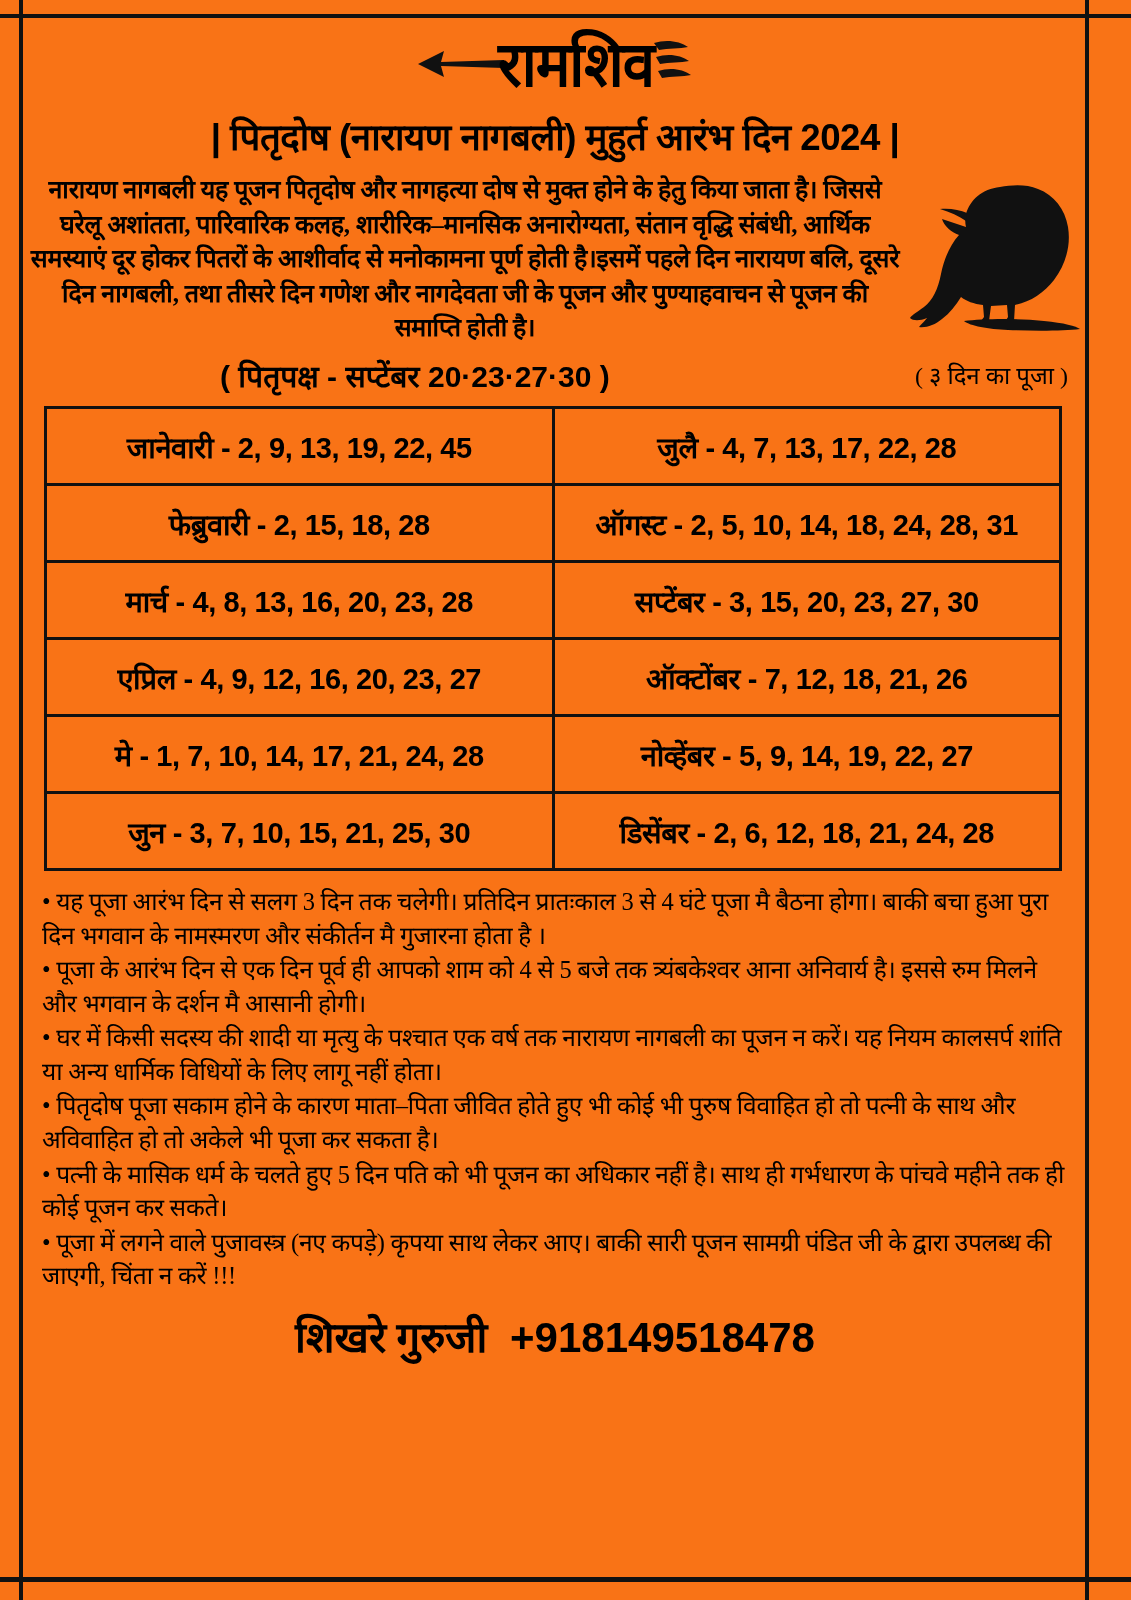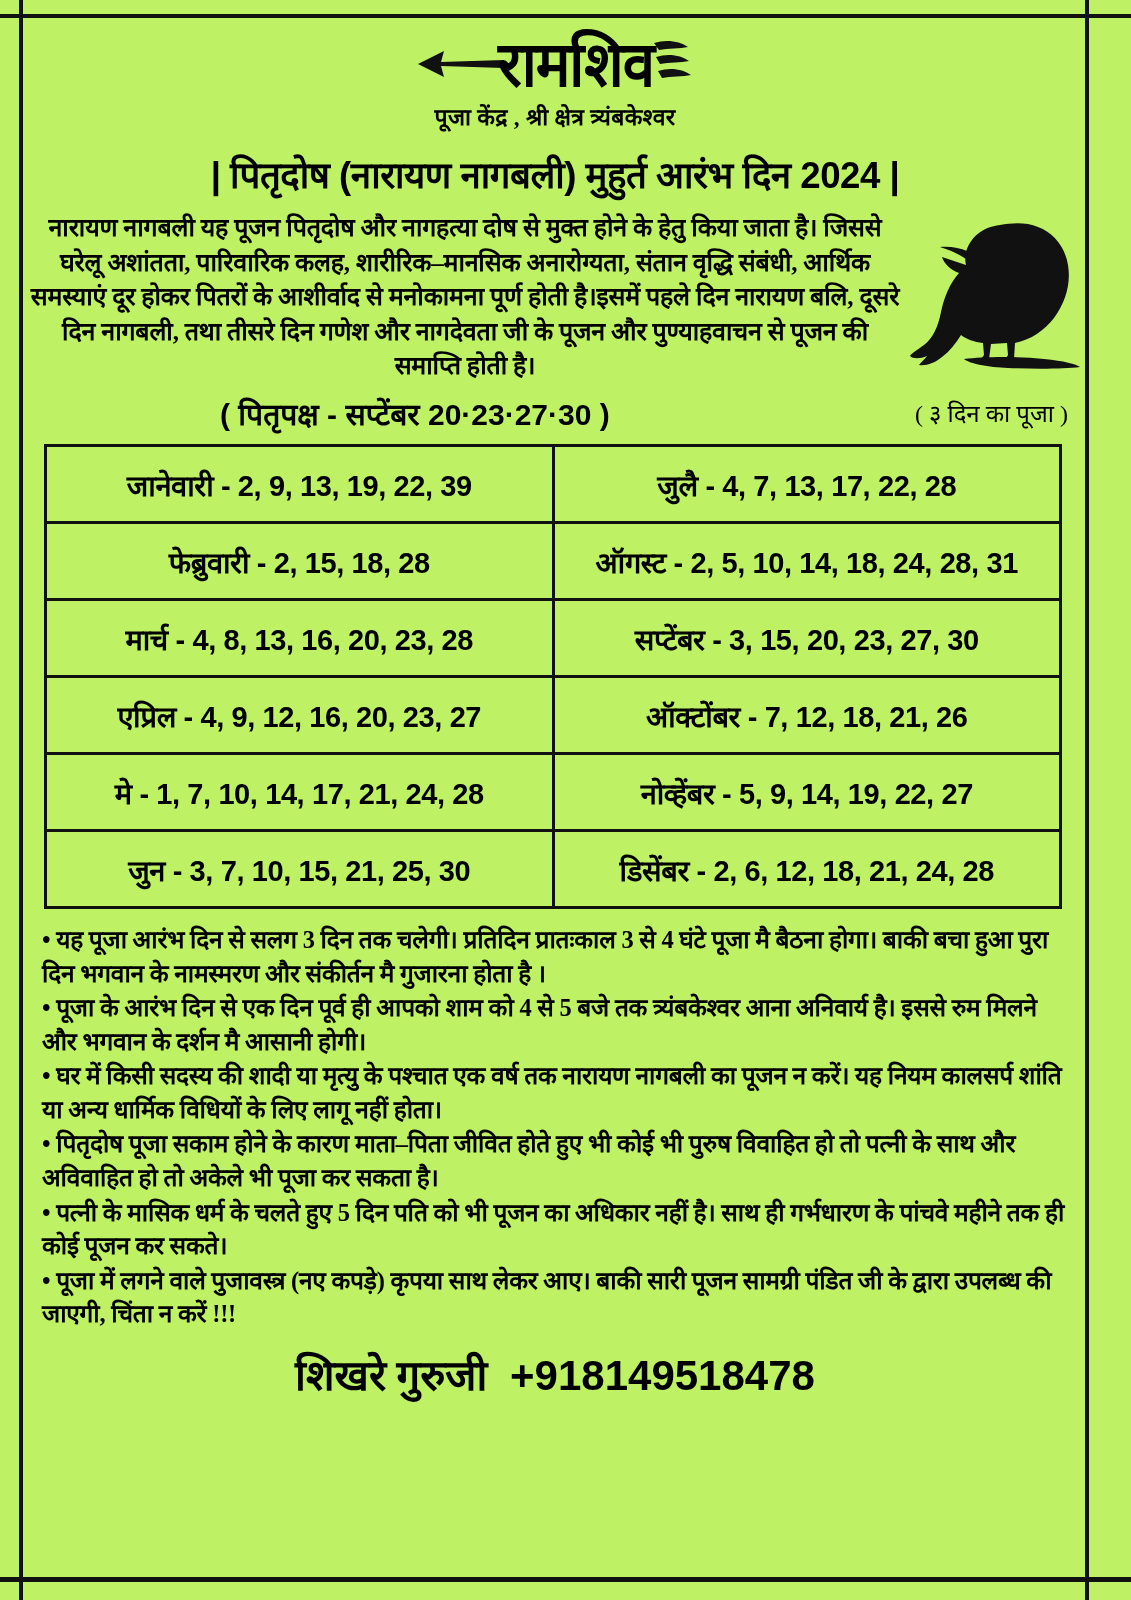--- a/index.html
+++ b/index.html
@@ -12,21 +12,21 @@
     height: 1600px;
     font-family: "Liberation Sans", "DejaVu Sans", sans-serif;
     color: #000000;
     overflow: hidden;
     position: relative;
   }
   
   #page {
     position: absolute;
     inset: 0;
-    background: #bef264;
+    background: #f97316;
   }
   .frame-v-left {
     position: absolute;
     left: 19px; top: 0; width: 4px; height: 1600px;
     background: #111;
   }
   .frame-v-right {
     position: absolute;
     left: 1085px; top: 0; width: 4px; height: 1600px;
     background: #111;
@@ -164,21 +164,21 @@
     padding: 0 4px;
     white-space: nowrap;
   }
 
   
   .notes {
     margin-top: 14px;
     margin-left: 12px;
     width: 1028px;
     font-family: "Liberation Serif", "DejaVu Serif", serif;
-    font-weight: bold;
+    font-weight: normal;
     font-size: 24.5px;
     line-height: 1.37;
     letter-spacing: -0.25px;
   }
   .notes p {
     margin: 0 0 1px 0;
     text-indent: 0;
   }
 
   
@@ -220,21 +220,20 @@
         </span>
         <span class="brand-name">रामशिव</span>
         <span style="display:inline-block;margin-left:-4px;">
           <svg width="42" height="52" viewBox="0 0 42 52" aria-hidden="true">
             <path d="M4 6 C16 2 30 4 38 10 C30 12 18 11 9 13 Z" fill="#111"></path>
             <path d="M6 20 C18 16 31 18 39 24 C31 26 19 25 10 27 Z" fill="#111"></path>
             <path d="M8 34 C20 30 33 32 41 38 C33 40 21 39 12 41 Z" fill="#111"></path>
           </svg>
         </span>
       </div>
-      <div class="brand-sub">पूजा केंद्र , श्री क्षेत्र त्र्यंबकेश्वर</div>
     </div>
 
     <div class="main-heading">| पितृदोष (नारायण नागबली) मुहुर्त आरंभ दिन 2024 |</div>
 
     <div class="intro-wrap">
       <p class="intro-text">नारायण नागबली यह पूजन पितृदोष और नागहत्या दोष से मुक्त होने के हेतु किया जाता है। जिससे घरेलू अशांतता, पारिवारिक कलह, शारीरिक–मानसिक अनारोग्यता, संतान वृद्धि संबंधी, आर्थिक समस्याएं दूर होकर पितरों के आशीर्वाद से मनोकामना पूर्ण होती है।इसमें पहले दिन नारायण बलि, दूसरे दिन नागबली, तथा तीसरे दिन गणेश और नागदेवता जी के पूजन और पुण्याहवाचन से पूजन की समाप्ति होती है।</p>
       <div class="crow-holder">
         <svg width="180" height="170" viewBox="0 0 180 170" aria-hidden="true">
           <path fill="#111" d="
             M96 18
@@ -278,21 +277,21 @@
     </div>
 
     <div class="sub-row">
       <div class="pitrupaksha">( पितृपक्ष - सप्टेंबर 20·23·27·30 )</div>
       <div class="three-day">( ३ दिन का पूजा )</div>
     </div>
 
     <table class="months">
       <tbody>
         <tr>
-          <td>जानेवारी - 2, 9, 13, 19, 22, 39</td>
+          <td>जानेवारी - 2, 9, 13, 19, 22, 45</td>
           <td>जुलै - 4, 7, 13, 17, 22, 28</td>
         </tr>
         <tr>
           <td>फेब्रुवारी - 2, 15, 18, 28</td>
           <td>ऑगस्ट - 2, 5, 10, 14, 18, 24, 28, 31</td>
         </tr>
         <tr>
           <td>मार्च - 4, 8, 13, 16, 20, 23, 28</td>
           <td>सप्टेंबर - 3, 15, 20, 23, 27, 30</td>
         </tr>

